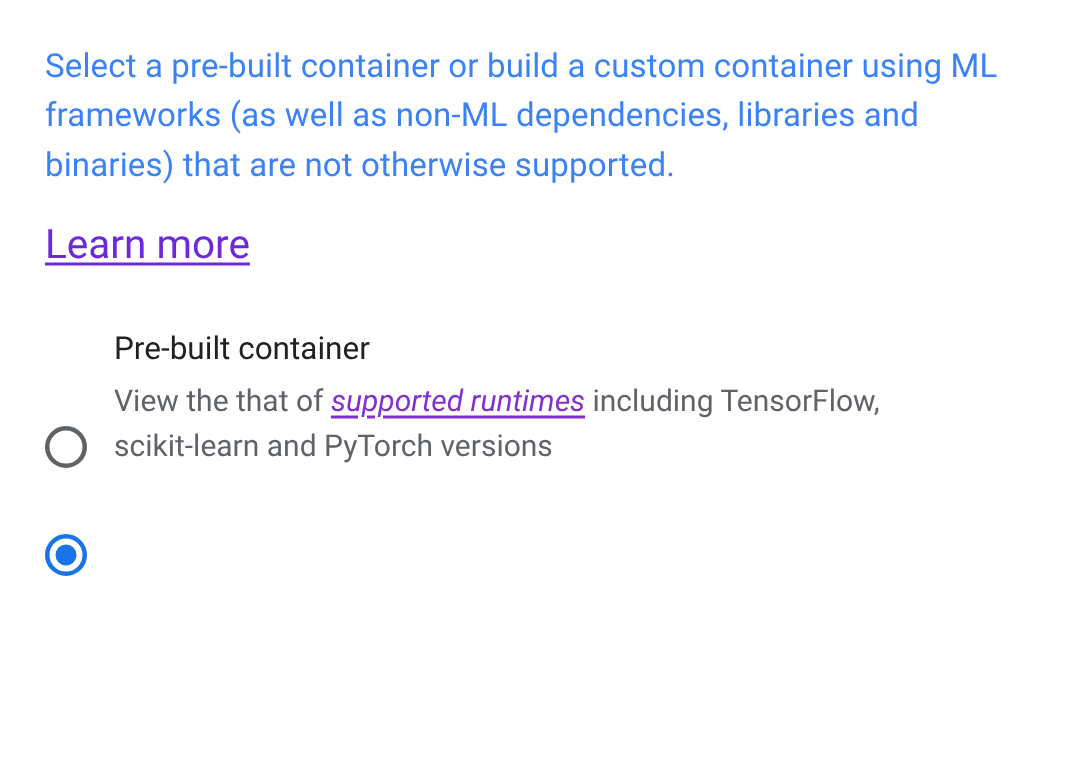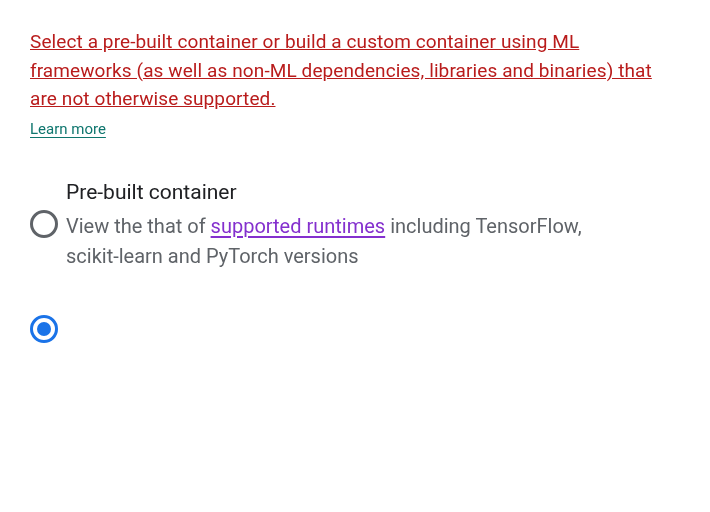--- a/index.html
+++ b/index.html
@@ -7,43 +7,42 @@
       width: 710px;
       height: 512px;
       font-family: Roboto, Arial, Helvetica, sans-serif;
       background: #fff;
       color: #202124;
     }
     .wrap {
       padding: 28px 30px;
     }
     .intro {
-      font-size: 19px;
+      font-size: 22px;
       line-height: 1.5;
       letter-spacing: 0.1px;
-      color: #b91c1c;
+      color: #3b82f6;
       max-width: 640px;
-      text-decoration: underline;
     }
     .learn-more {
       display: inline-block;
-      margin-top: 6px;
-      font-size: 15px;
-      color: #0f766e;
+      margin-top: 20px;
+      font-size: 27px;
+      color: #6d28d9;
       text-decoration: underline;
       text-underline-offset: 3px;
       cursor: pointer;
     }
     .options {
       margin-top: 40px;
     }
     .opt {
       display: flex;
-      align-items: center;
-      gap: 8px;
+      align-items: flex-end;
+      gap: 18px;
       margin-bottom: 44px;
     }
     .radio {
       flex: 0 0 auto;
       width: 28px;
       height: 28px;
       border-radius: 50%;
       border: 3px solid #5f6368;
       margin-top: 0px;
       position: relative;
@@ -79,20 +78,21 @@
       color: #1a73e8;
       text-decoration: underline;
       text-underline-offset: 3px;
       cursor: pointer;
     }
     .link-visited {
       color: #8430ce;
       text-decoration: underline;
       text-underline-offset: 3px;
       cursor: pointer;
+      font-style: italic;
     }
   </style>
 </head>
 <body>
 
 <div class="wrap">
   <div class="intro">Select a pre-built container or build a custom container using ML frameworks (as well as non-ML dependencies, libraries and binaries) that are not otherwise supported.</div>
   <a class="learn-more">Learn more</a>
 
   <div class="options">

